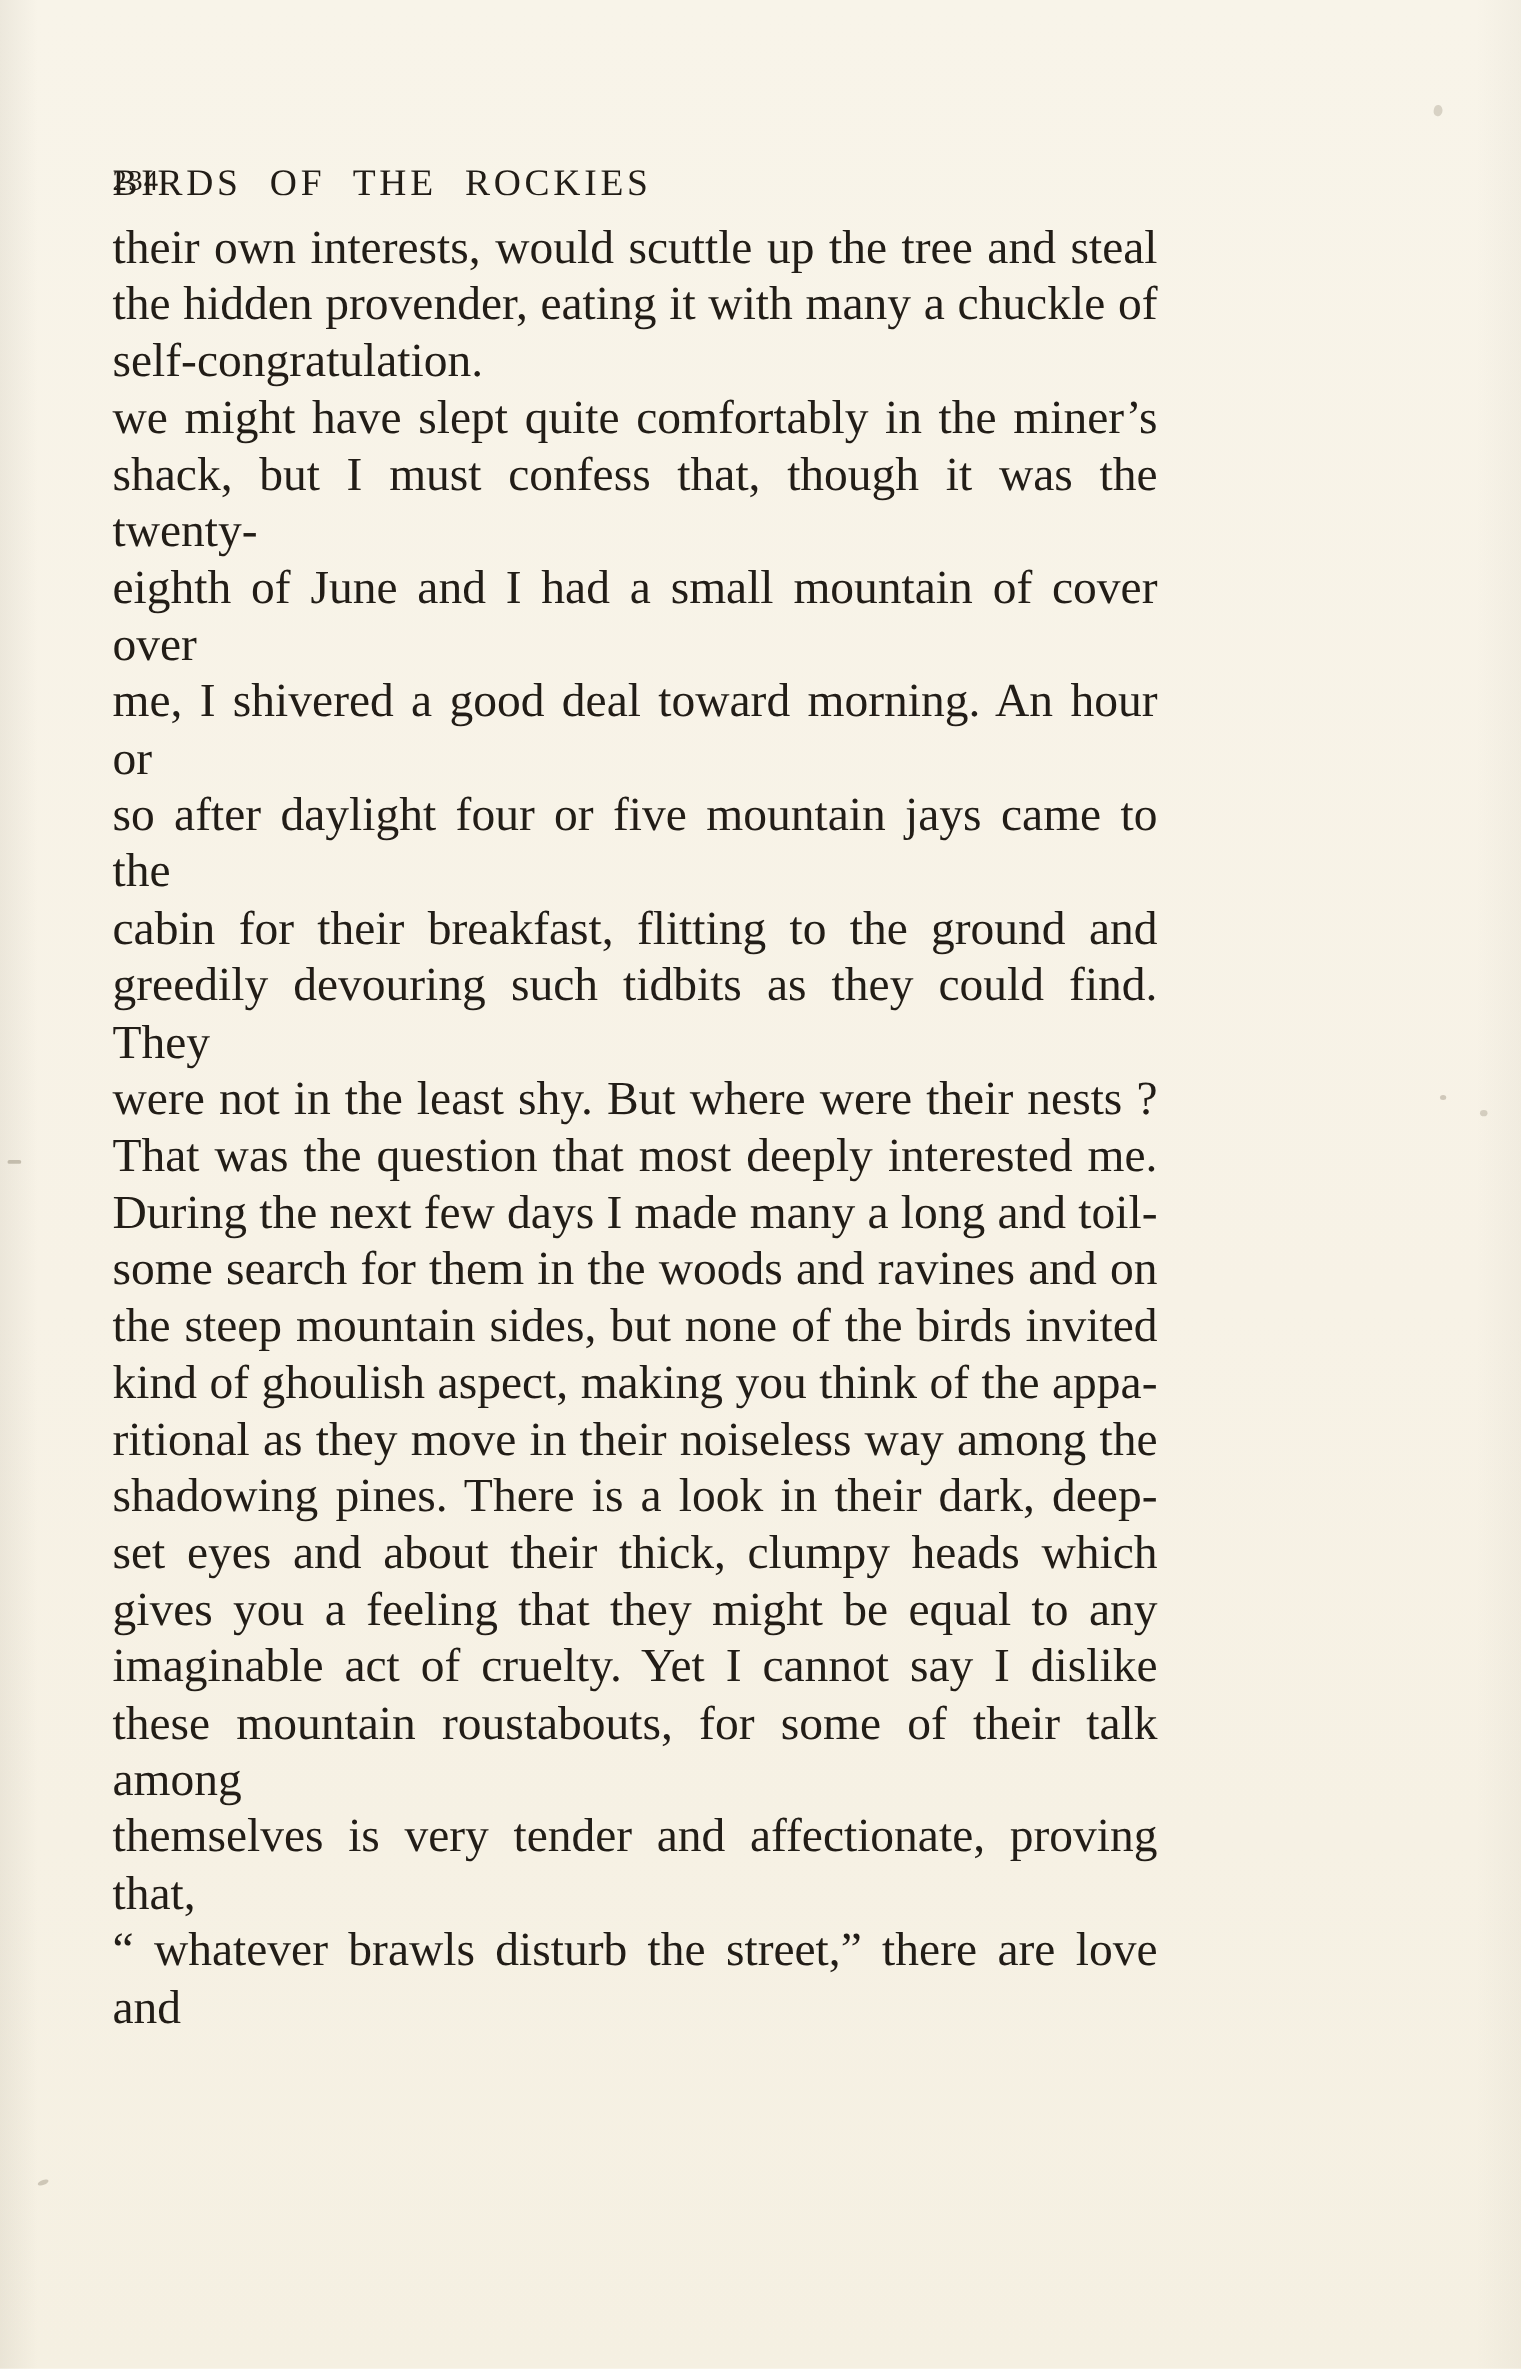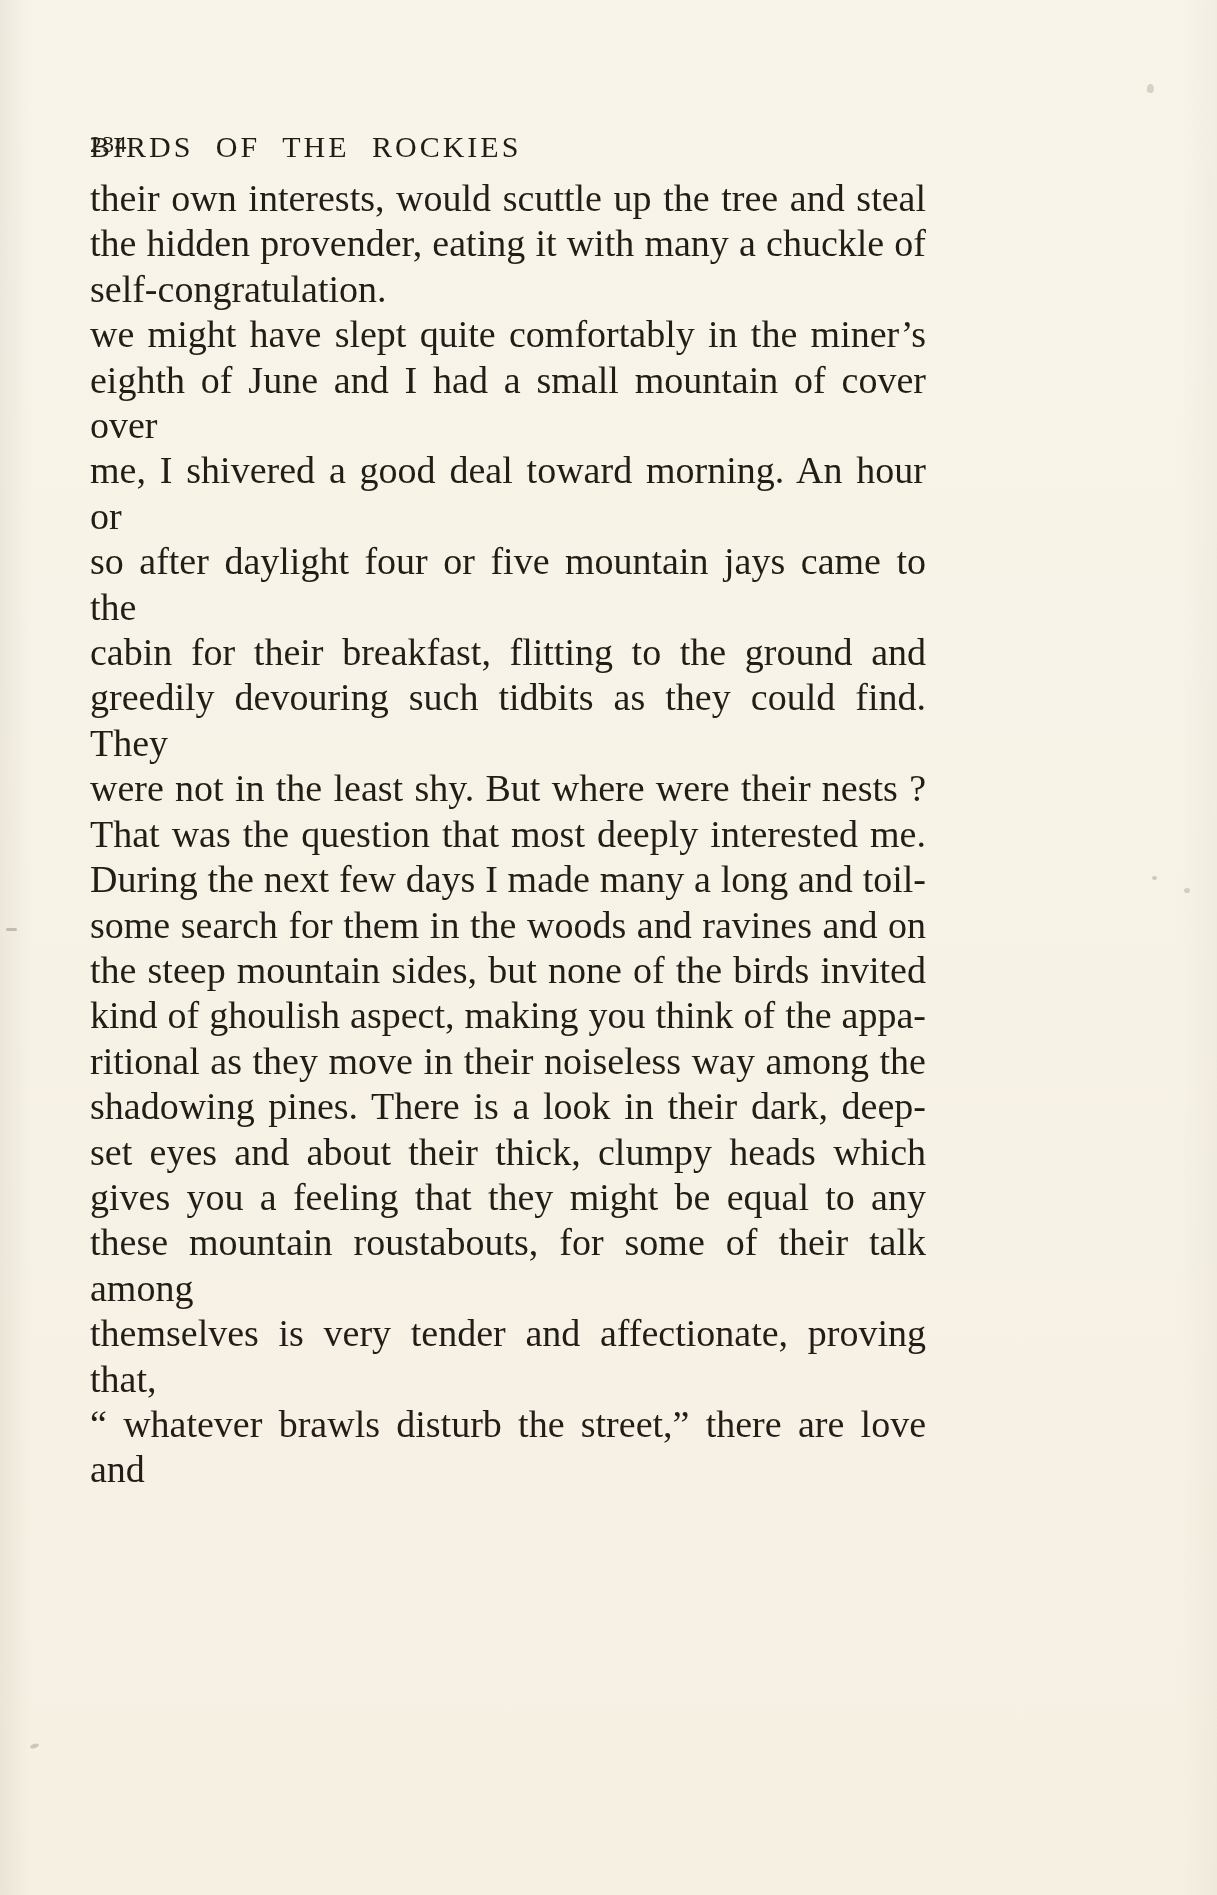--- a/index.html
+++ b/index.html
@@ -101,34 +101,36 @@
   </header>
 
   <main class="text-block" id="text-block">
       <div class="paragraph">
         <div class="line">their own interests, would scuttle up the tree and steal</div>
         <div class="line">the hidden provender, eating it with many a chuckle of</div>
         <div class="line no-justify">self-congratulation.</div>
       </div>
       <div class="paragraph">
         <div class="line">we might have slept quite comfortably in the miner’s</div>
+        <div class="line">shack, but I must confess that, though it was the twenty-</div>
         <div class="line">eighth of June and I had a small mountain of cover over</div>
         <div class="line">me, I shivered a good deal toward morning. An hour or</div>
         <div class="line">so after daylight four or five mountain jays came to the</div>
         <div class="line">cabin for their breakfast, flitting to the ground and</div>
         <div class="line">greedily devouring such tidbits as they could find. They</div>
         <div class="line">were not in the least shy. But where were their nests ?</div>
         <div class="line">That was the question that most deeply interested me.</div>
         <div class="line">During the next few days I made many a long and toil-</div>
         <div class="line">some search for them in the woods and ravines and on</div>
         <div class="line">the steep mountain sides, but none of the birds invited</div>
         <div class="line">kind of ghoulish aspect, making you think of the appa-</div>
         <div class="line">ritional as they move in their noiseless way among the</div>
         <div class="line">shadowing pines. There is a look in their dark, deep-</div>
         <div class="line">set eyes and about their thick, clumpy heads which</div>
         <div class="line">gives you a feeling that they might be equal to any</div>
+        <div class="line">imaginable act of cruelty. Yet I cannot say I dislike</div>
         <div class="line">these mountain roustabouts, for some of their talk among</div>
         <div class="line">themselves is very tender and affectionate, proving that,</div>
         <div class="line">“ whatever brawls disturb the street,” there are love and</div>
       </div>
     </main>
 
 </div>
 
 </body></html>

